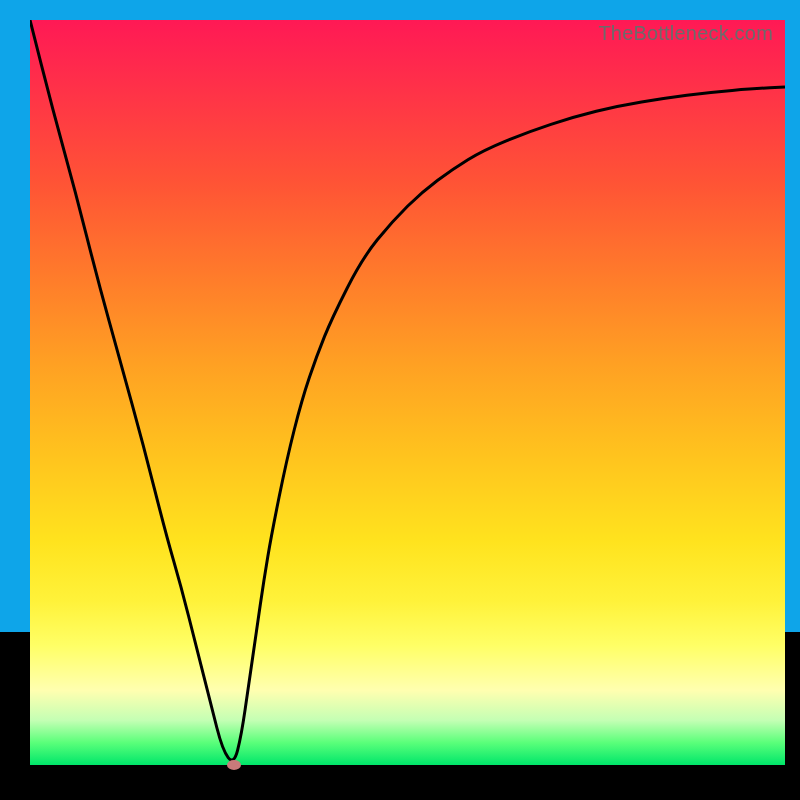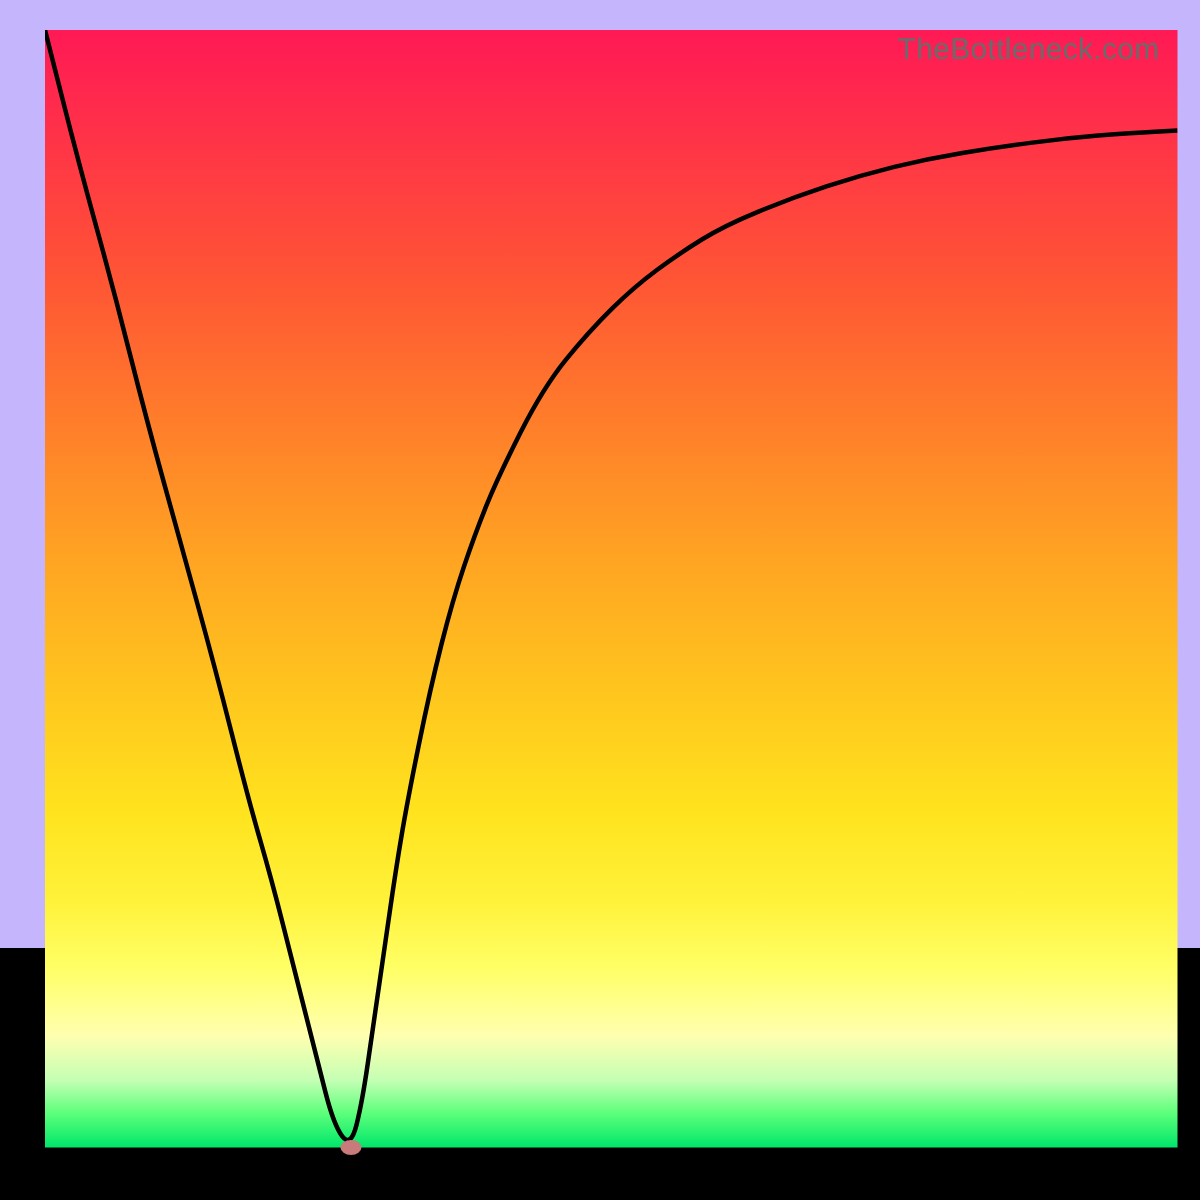--- a/index.html
+++ b/index.html
@@ -8,21 +8,21 @@
     width: 800px;
     height: 800px;
     background: #000;
     overflow: hidden;
     font-family: Arial, Helvetica, sans-serif;
   }
   .frame {
     position: relative;
     width: 800px;
     height: 632px;
-    background: #c4b5fd;
+    background: #0ea5e9;
   }
   .plot-area {
     position: absolute;
     left: 30px;
     top: 20px;
     width: 755px;
     height: 745px;
     
     background: linear-gradient(to bottom,
       #ff1955 0%,

